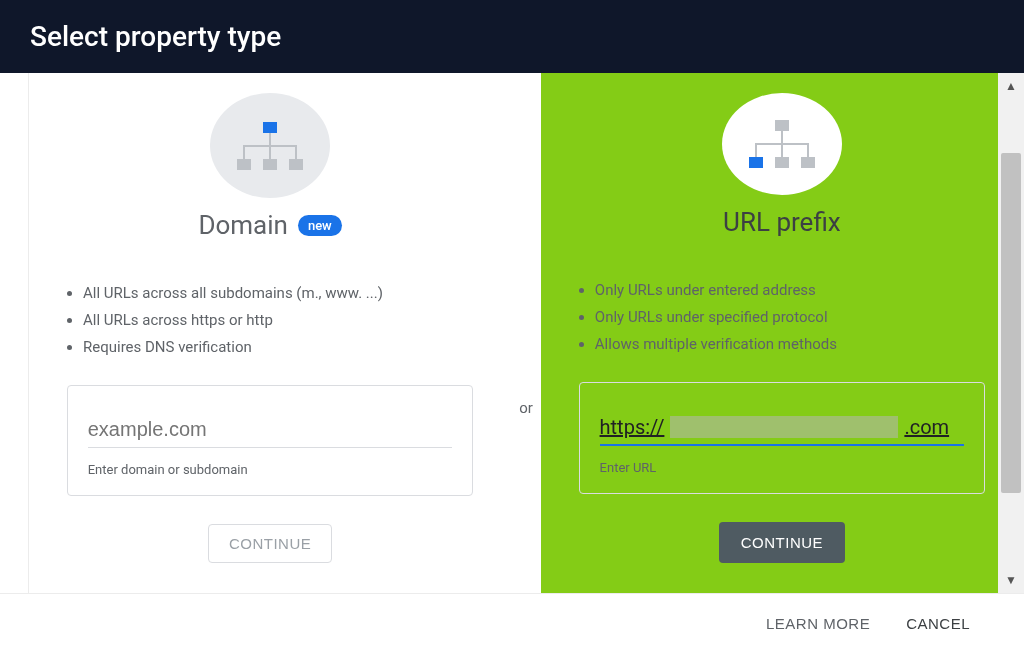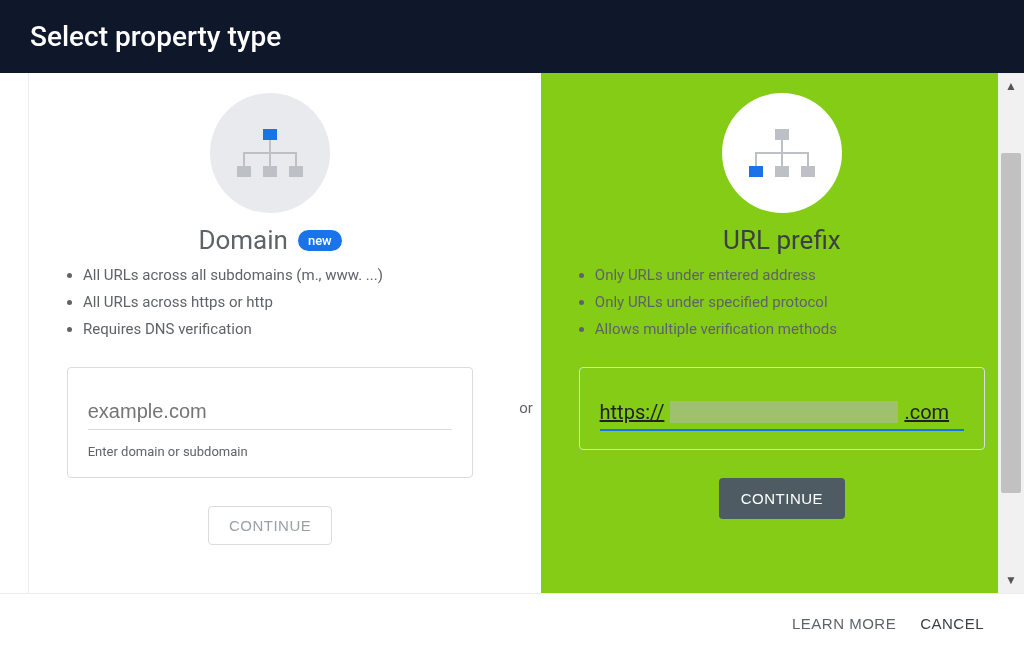--- a/index.html
+++ b/index.html
@@ -13,36 +13,36 @@
     .scroll-down { bottom: 0; }
     .scroll-thumb { position: absolute; left: 3px; right: 3px; background: #c1c1c1; top: 80px; height: 340px; border-radius: 2px; }
     .card { flex: 1; padding: 20px 10px 30px; display: flex; flex-direction: column; align-items: center; }
     .card-left { background: #fff; }
     .card-right { background: #84cc16; }
     .or-sep { align-self: center; color: #5f6368; font-size: 15px; padding: 0 8px; margin-top: 150px; }
     .icon-circle { width: 120px; height: 120px; border-radius: 50%; display: flex; align-items: center; justify-content: center; margin-bottom: 12px; }
     .icon-circle.l { background: #e8eaed; }
     .icon-circle.r { background: #fff; }
     .sitemap-svg { width: 70px; height: 52px; }
-    .title-row { display: flex; align-items: center; gap: 10px; margin-bottom: 7px; }
+    .title-row { display: flex; align-items: center; gap: 10px; margin-bottom: 40px; }
     .card-title { font-size: 26px; color: #5f6368; font-weight: 400; }
     .title-dark { color: #3c4043; }
     .pill { background: #1a73e8; color: #fff; font-size: 13px; border-radius: 12px; padding: 3px 10px; font-weight: 500; }
     .bullets { list-style: disc; color: #5f6368; font-size: 15px; line-height: 1.8; padding-left: 44px; width: 100%; margin-bottom: 24px; }
     .input-box { border: 1px solid #dadce0; border-radius: 4px; padding: 28px 20px 18px; width: 88%; }
     .right .input-box { width: 88%; background: transparent; }
     .text-input { width: 100%; border: none; border-bottom: 1px solid #dadce0; font-size: 20px; color: #9aa0a6; padding: 4px 0 6px; outline: none; background: transparent; }
     .text-input.filled { color: #202124; border-bottom: 2px solid #1a73e8; display: flex; align-items: center; gap: 2px; padding-bottom: 5px; text-decoration: underline;}
     .red-box { display:inline-block; width: 228px; height: 22px; background: #b7b7b7; opacity:0.55; margin: 0 4px; vertical-align: middle; }
     .helper { font-size: 13px; color: #5f6368; margin-top: 14px; }
     .helper.r { color: #5f6368; }
     .continue-btn { margin-top: 28px; padding: 10px 20px; font-size: 15px; font-weight: 500; letter-spacing: 0.5px; border-radius: 4px; cursor: pointer; }
     .continue-left { background: #fff; color: #9aa0a6; border: 1px solid #dadce0; }
     .continue-right { background: #4f5b62; color: #fff; border: none; padding: 12px 22px; font-size: 15px; }
-    .footer { border-top: 1px solid #ececec; height: 60px; display: flex; align-items: center; justify-content: flex-end; padding: 0 40px; gap: 24px; }
+    .footer { border-top: 1px solid #ececec; height: 60px; display: flex; align-items: center; justify-content: flex-end; padding: 0 54px; gap: 36px; }
     .footer-btn { font-size: 15px; font-weight: 500; color: #5f6368; background: none; border: none; cursor: pointer; letter-spacing: 0.5px; }
     .footer-btn.dark { color: #3c4043; }
   </style>
 </head>
 <body>
 
 <div class="header">
   <span>Select property type</span>
 </div>
 
@@ -94,20 +94,21 @@
         <li>Only URLs under entered address</li>
         <li>Only URLs under specified protocol</li>
         <li>Allows multiple verification methods</li>
       </ul>
       <div class="input-box">
         <div class="text-input filled">
           <span>https://</span>
           <span class="red-box"></span>
           <span>.com</span>
         </div>
+        <div class="helper r">Enter URL</div>
       </div>
       <button class="continue-btn continue-right">CONTINUE</button>
     </div>
 
   </div>
 
   <div class="scrollbar">
     <div class="scroll-arrow scroll-up">▲</div>
     <div class="scroll-thumb"></div>
     <div class="scroll-arrow scroll-down">▼</div>

